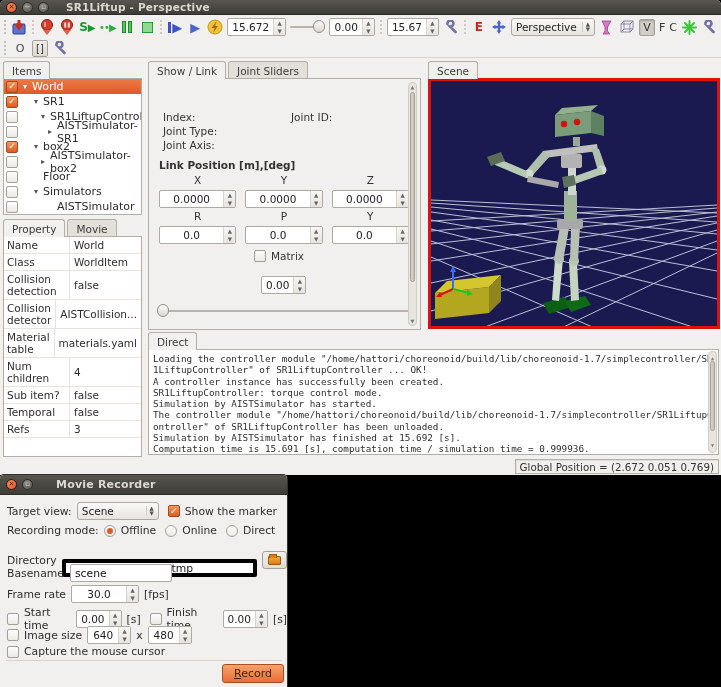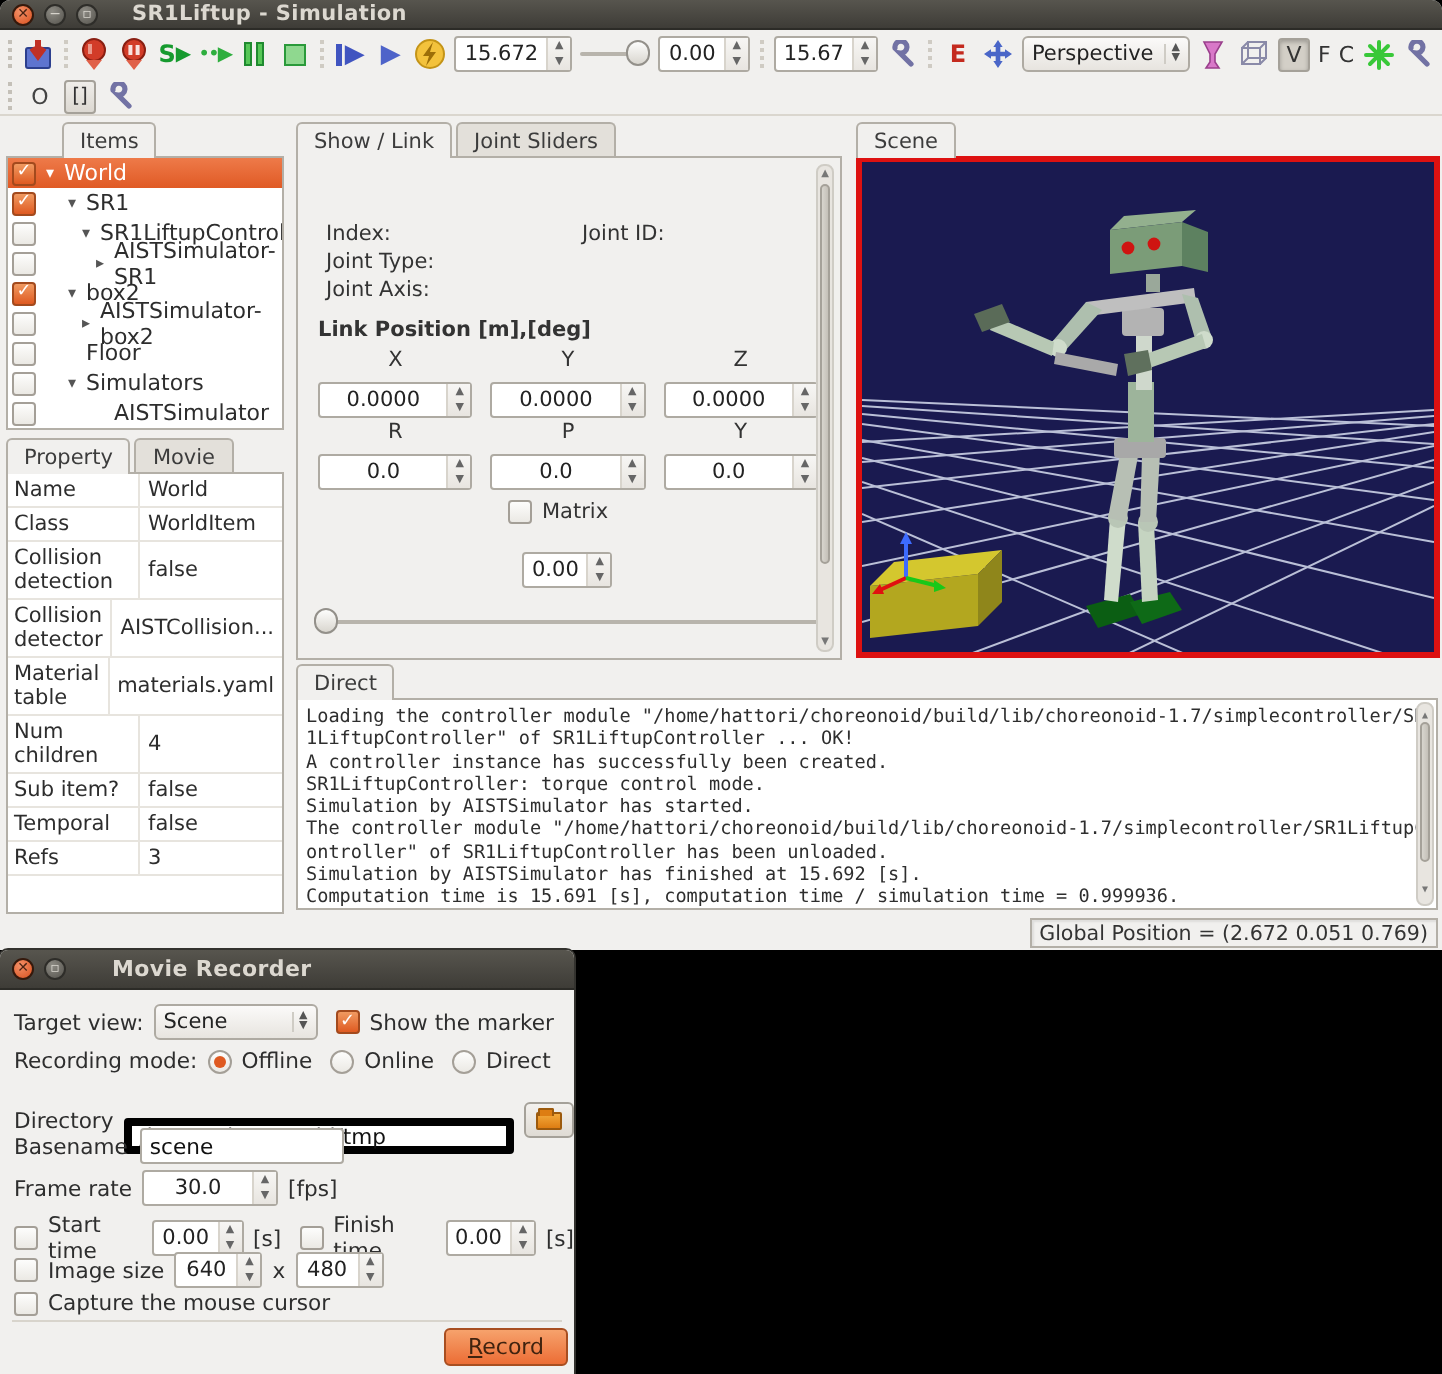--- a/index.html
+++ b/index.html
@@ -93,21 +93,21 @@
   .dialog-sep { position:absolute; left:6px; right:6px; top:185px; border-top:1px solid #d8d4cc; }
 </style>
 </head>
 <body>
 
 <div id="main-window">
   <div class="titlebar">
     <span class="winbtn close">✕</span>
     <span class="winbtn gray">−</span>
     <span class="winbtn gray">▫</span>
-    <span class="titletext">SR1Liftup - Simulation</span>
+    <span class="titletext">SR1Liftup - Perspective</span>
   </div>
 
   <div id="toolbar1" class="toolbar">
     <span class="grip"></span>
     <span class="icn">
       <svg width="16" height="16">
           <rect x="2" y="5" width="12" height="10" rx="1" fill="#5e74cf" stroke="#2c3f8e"></rect>
           <path d="M8 1 L8 8 M5 5 L8 9 L11 5" stroke="#c03024" stroke-width="3" fill="none"></path>
         </svg>
     </span>
@@ -231,21 +231,21 @@
     <span class="grip"></span>
     <span class="icn" style="font-size:11px;color:#444;">O</span>
     <span class="toggle" style="font-size:10px;">[]</span>
     <span class="icn">
       <svg width="14" height="14">
           <path d="M3.5 4 A3 3 0 1 1 6 6.5 L11.5 12" stroke="#7272a4" stroke-width="2.6" fill="none" stroke-linecap="round"></path>
         </svg>
     </span>
   </div>
 
-  <div class="tabbar" style="left:3px; top:61px;margin-left:28px;">
+  <div class="tabbar" style="left:3px; top:61px;">
     <span class="tab active">Items</span>
   </div>
   <div class="panel" style="left:3px; top:78px; width:139px; height:137px; overflow:hidden;">
     <div class="trow sel">
       <span class="cb on"></span>
       <span class="arrowg" style="margin-left:0">▾</span>
       <span>World</span>
     </div>
     <div class="trow">
       <span class="cb on"></span>

